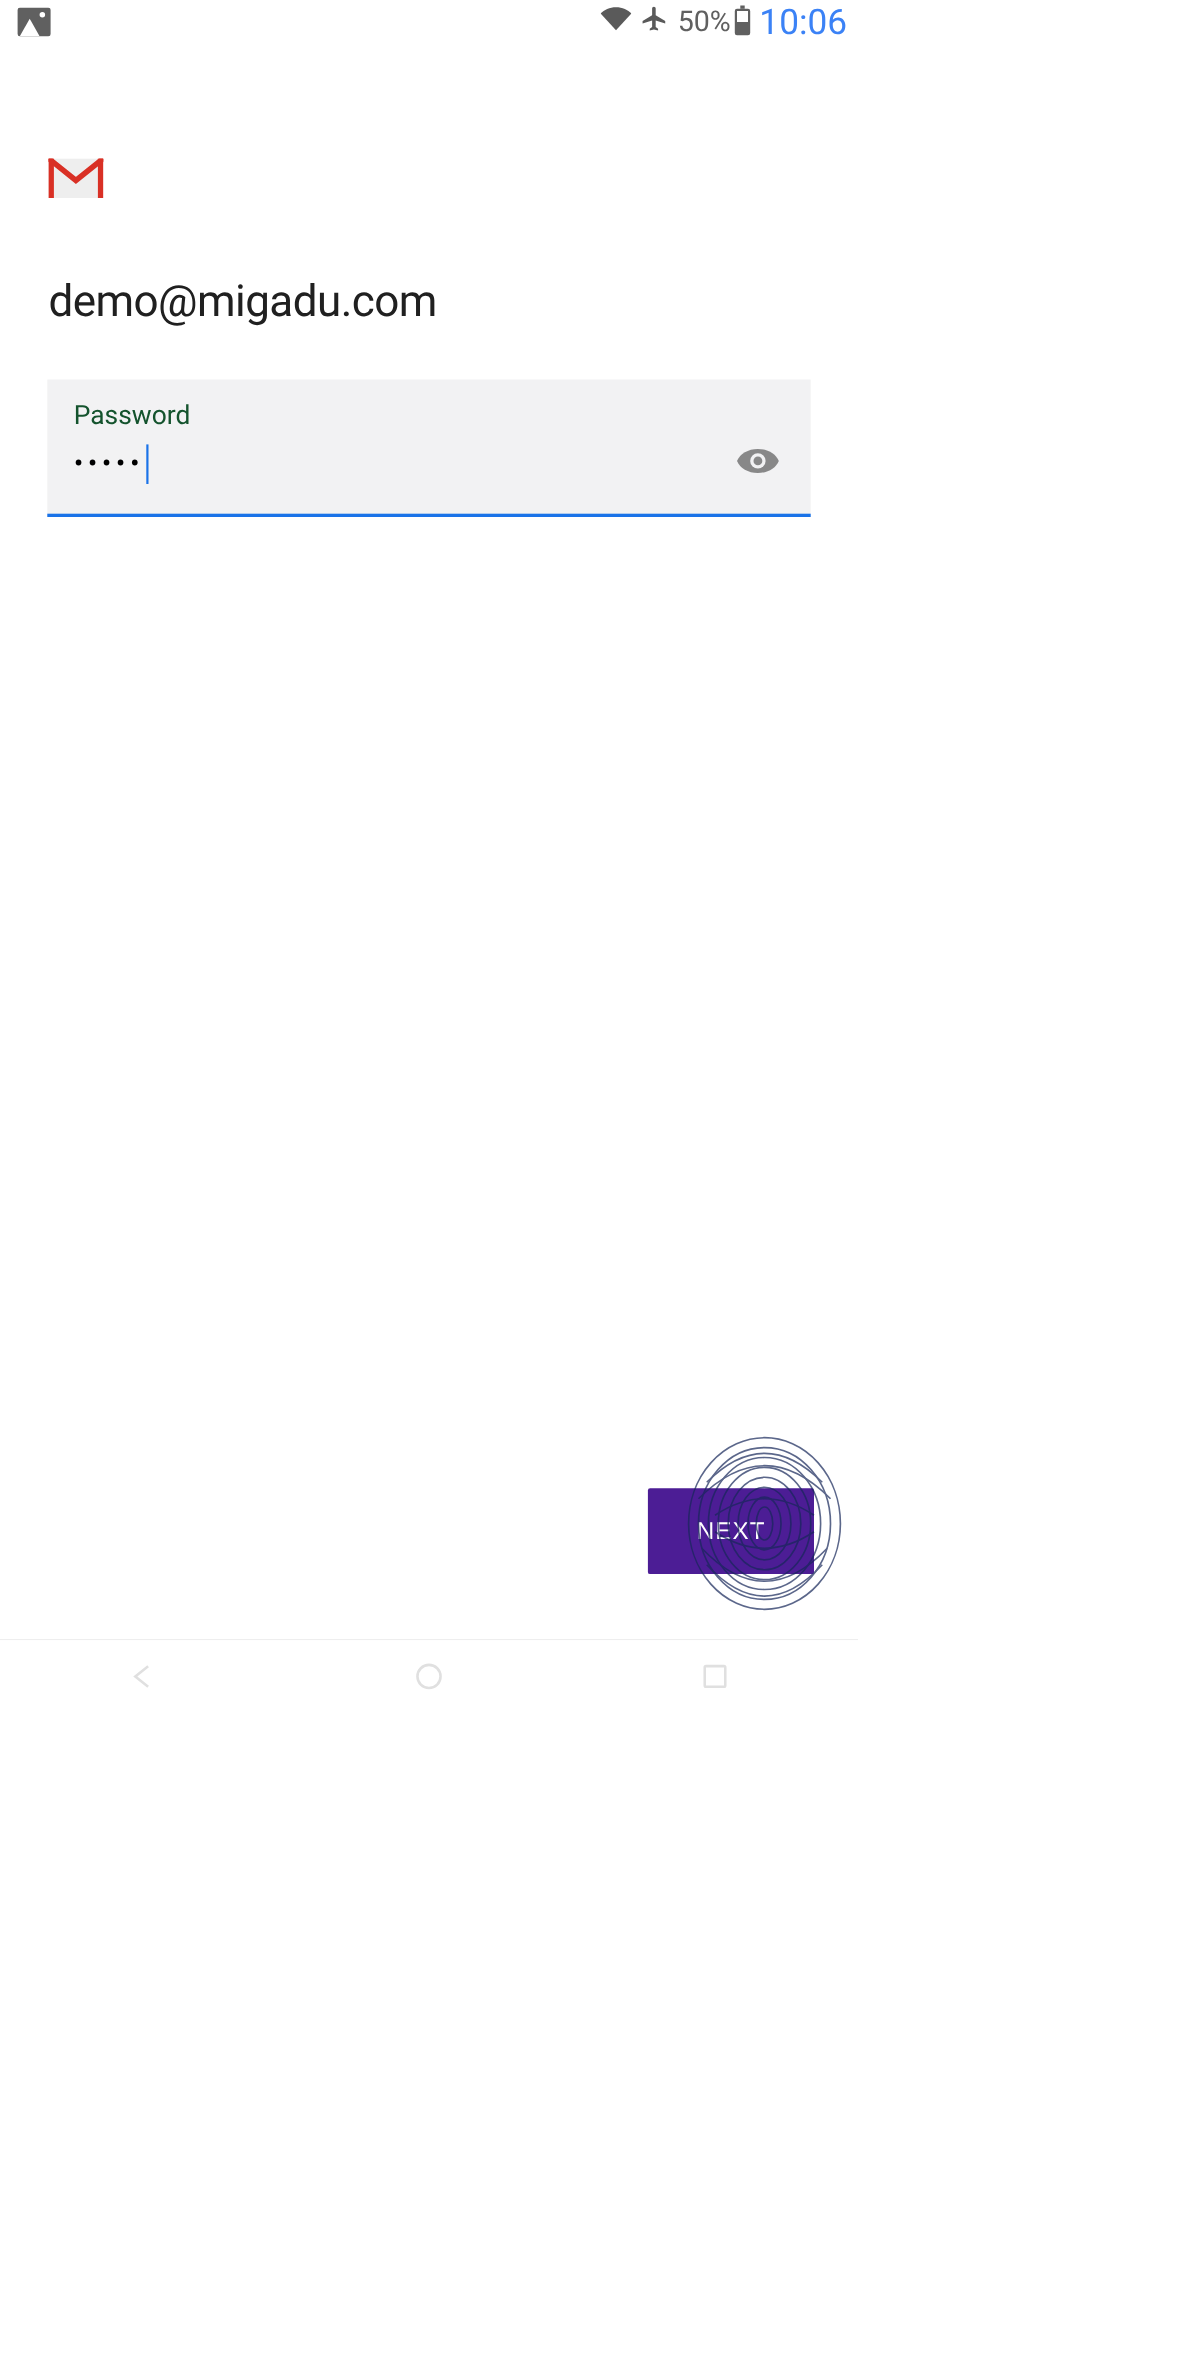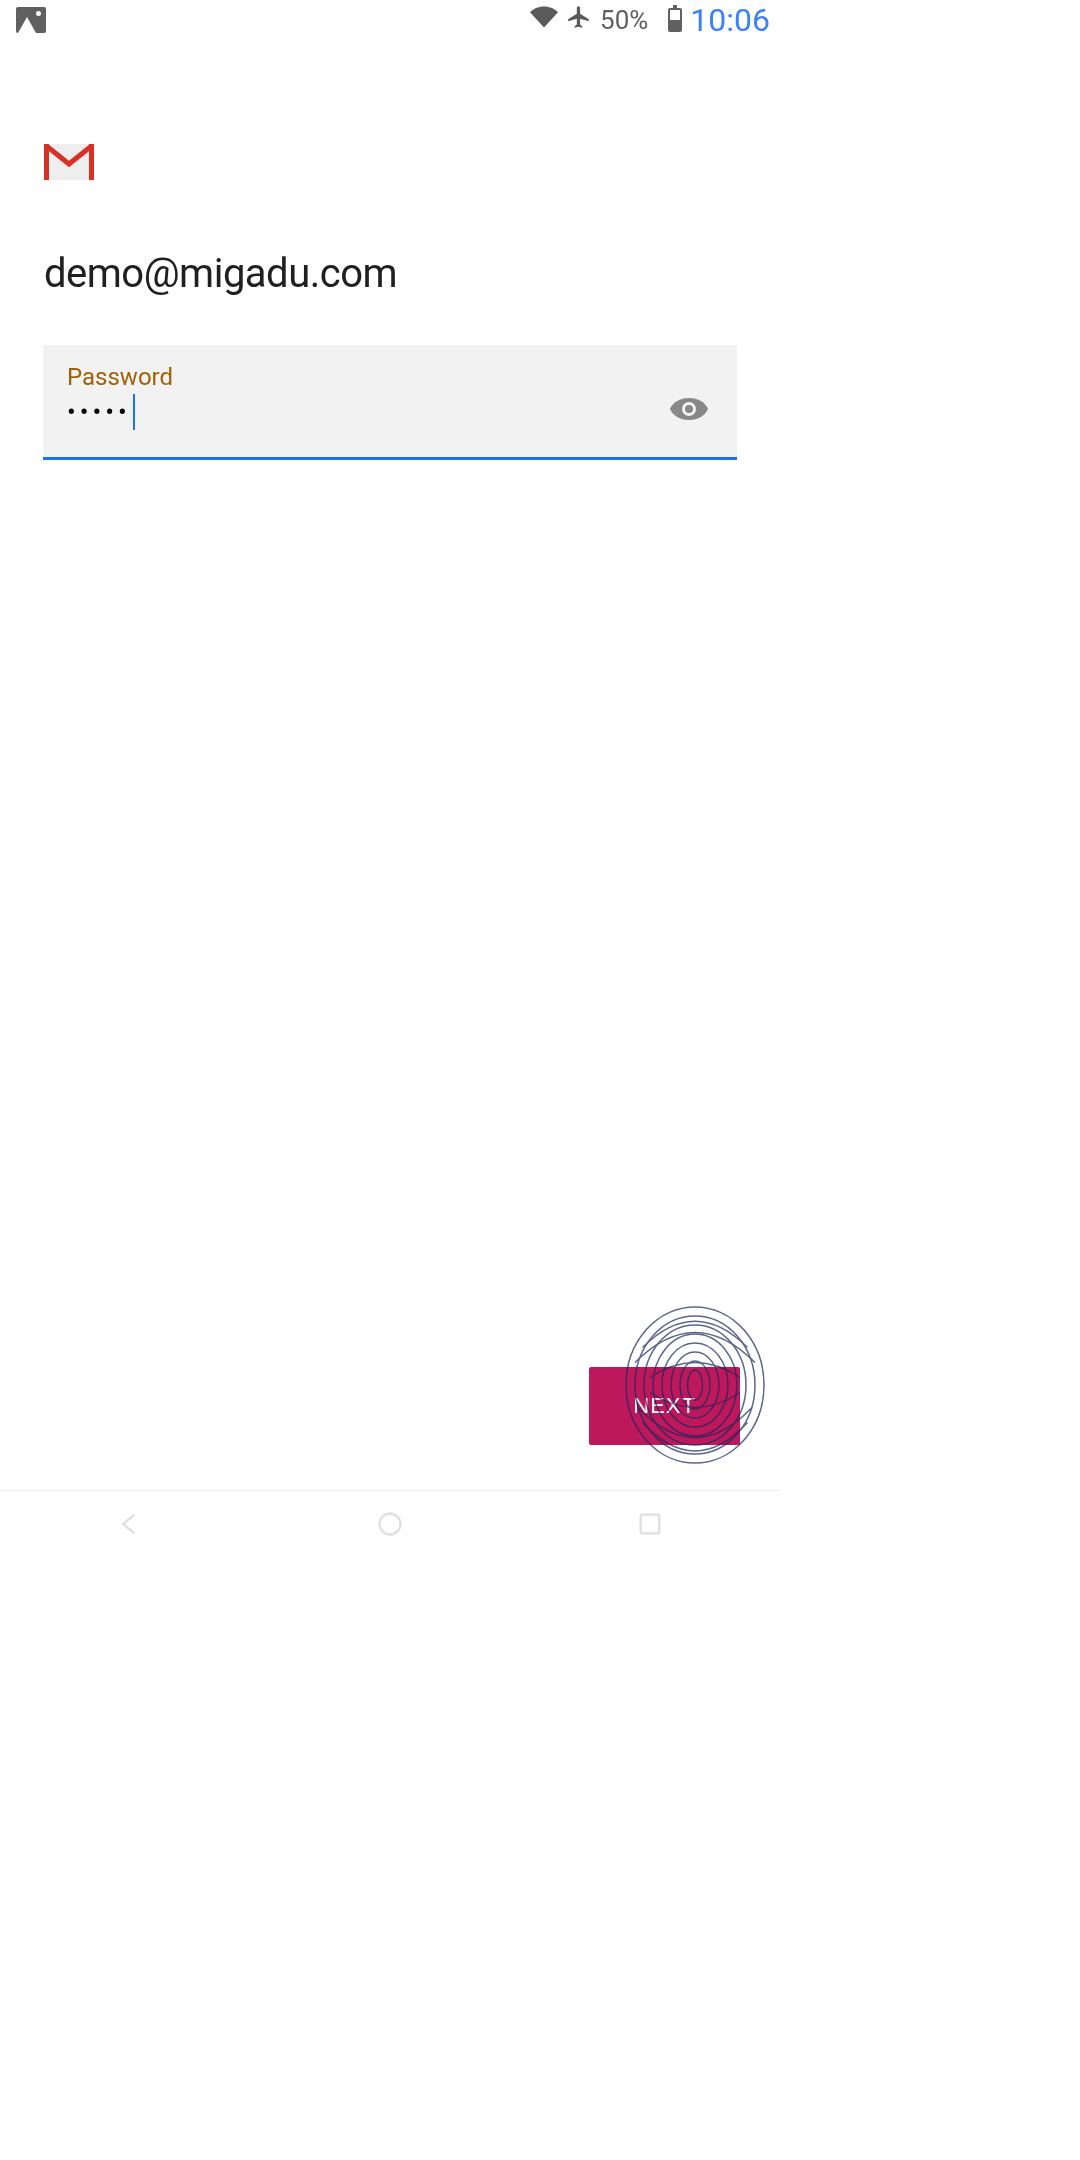--- a/index.html
+++ b/index.html
@@ -44,21 +44,21 @@
       position: absolute;
       top: 4px;
       right: 5px;
       width: 5px;
       height: 5px;
       background: #fff;
       border-radius: 50%;
     }
     .wifi-icon svg { width: 28px; height: 28px; fill: #5a5a5a; }
     .airplane-icon svg { width: 26px; height: 26px; fill: #5a5a5a; }
-    .battery-wrap { display: flex; align-items: center; gap: 20px; }
+    .battery-wrap { display: flex; align-items: center; gap: 4px; }
     .battery-percent { font-size: 26px; color: #606060; }
     .battery-icon {
       width: 14px;
       height: 24px;
       border: 2px solid #606060;
       border-radius: 2px;
       position: relative;
       display: flex;
       align-items: flex-end;
     }
@@ -87,23 +87,23 @@
       background: #f2f2f3;
       border-bottom: 3px solid #1a73e8;
       position: relative;
       padding: 18px 24px 28px 24px;
       margin: 0 -1px;
       display: flex;
       align-items: flex-end;
     }
     .pwd-inner { flex: 1; }
     .pwd-label {
-      color: #a16207;
+      color: #14532d;
       font-size: 24px;
-      margin-bottom: 4px;
+      margin-bottom: 14px;
     }
     .pwd-value {
       display: flex;
       align-items: center;
       height: 34px;
       font-size: 26px;
       letter-spacing: 4px;
     }
     .cursor {
       width: 2px;
@@ -111,22 +111,22 @@
       background: #1a73e8;
       margin-left: 2px;
       animation: blink 1s step-end infinite;
     }
     @keyframes blink { 50% { opacity: 0; } }
     .eye-btn { margin-bottom: 2px; margin-right: 4px; }
     .eye-btn svg { width: 40px; height: 28px; fill: #888; }
     .next-btn {
       position: absolute;
       right: 40px;
-      bottom: 115px;
-      background: #be185d;
+      bottom: 129px;
+      background: #4c1d95;
       color: #fff;
       font-size: 22px;
       font-weight: 500;
       letter-spacing: 1px;
       border: none;
       padding: 26px 44px;
       cursor: pointer;
       border-radius: 2px;
     }
     .nav-bar {

